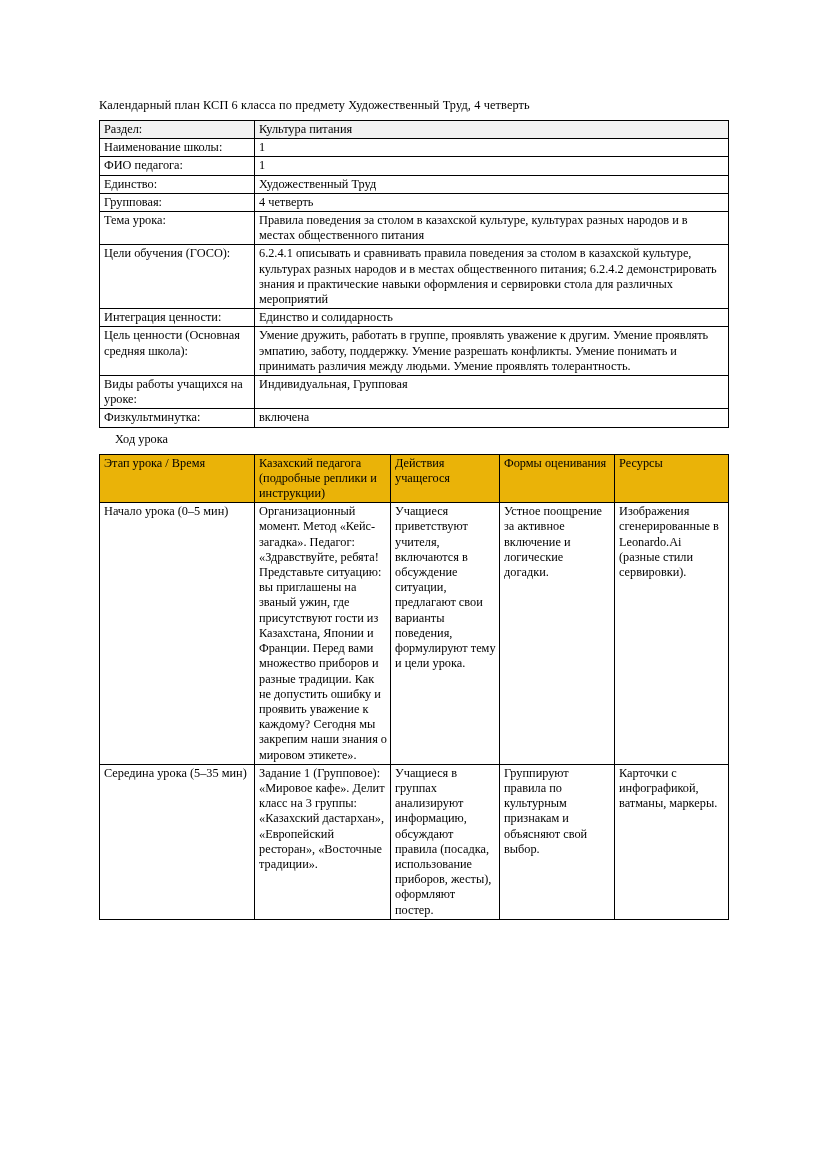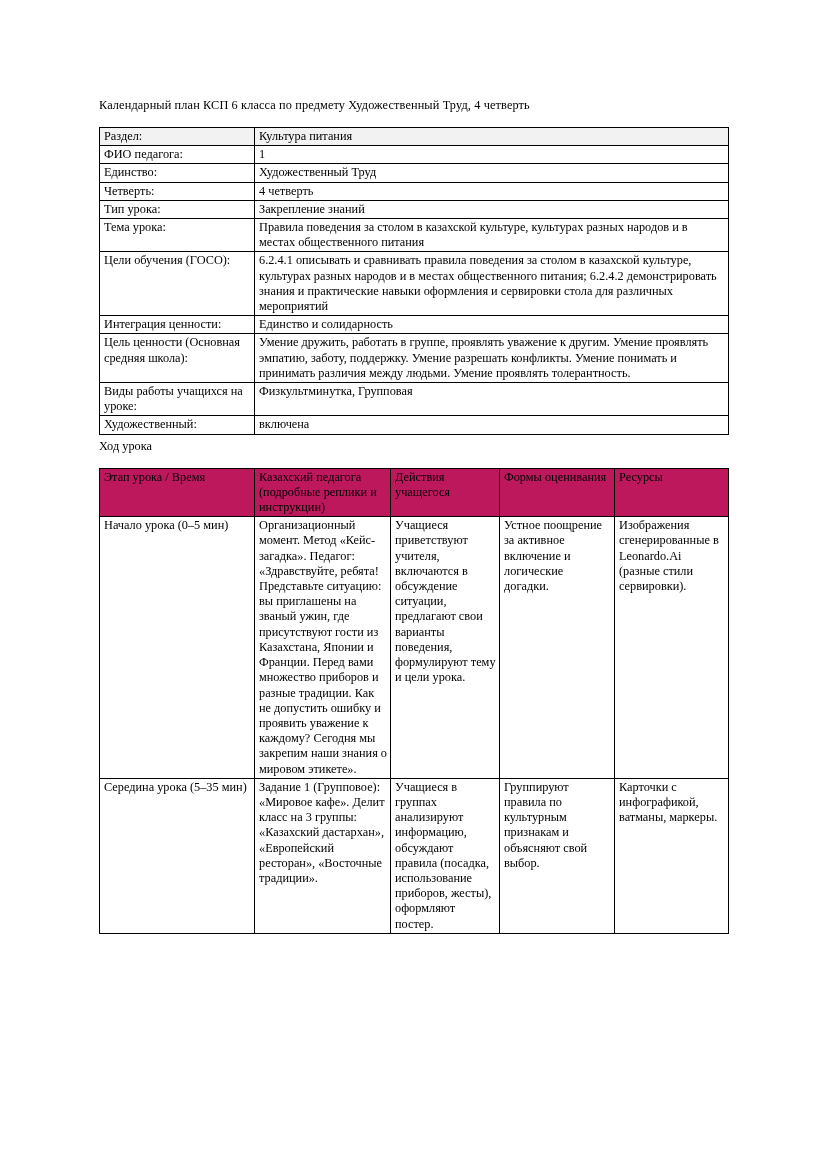--- a/index.html
+++ b/index.html
@@ -35,21 +35,20 @@
     white-space: nowrap;
     letter-spacing: 0.01em;
   }
 
   table.doc-table {
     border-collapse: collapse;
     width: 629px;
     table-layout: fixed;
     font-size: 12.3px;
     line-height: 15.2px;
-    margin-top: 14px;
   }
   table.doc-table td, table.doc-table th {
     border: 1px solid #000000;
     padding: 1px 3px 1px 4px;
     vertical-align: top;
     text-align: left;
     font-weight: normal;
     word-wrap: break-word;
     overflow-wrap: break-word;
     hyphens: none;
@@ -57,31 +56,31 @@
 
   
   .t1 col.c-label { width: 155px; }
   .t1 col.c-value { width: 474px; }
 
   .shaded { background: #f2f2f2; }
 
   .mid-label {
     font-size: 12.3px;
     line-height: 15px;
-    margin: 4px 0 7px 0;
+    margin: 4px 0 7px 16px;
   }
 
   
   .t2 col.c1 { width: 155px; }
   .t2 col.c2 { width: 136px; }
   .t2 col.c3 { width: 109px; }
   .t2 col.c4 { width: 115px; }
   .t2 col.c5 { width: 114px; }
 
-  .t2 thead td { background: #be185d; }
+  .t2 thead td { background: #eab308; }
 
   .cell-pad-bottom { padding-bottom: 3px; }
 </style>
 </head>
 <body>
 
 <div class="page">
   <div class="content">
 
     <p class="doc-title">Календарный план КСП 6 класса по предмету Художественный Труд, 4 четверть</p>
@@ -90,57 +89,57 @@
       <colgroup>
         <col class="c-label">
         <col class="c-value">
       </colgroup>
       <tbody>
           <tr>
             <td class="shaded">Раздел:</td>
             <td class="shaded">Культура питания</td>
           </tr>
           <tr>
+            <td>Наименование школы:</td>
+            <td>1</td>
+          </tr>
+          <tr>
             <td>ФИО педагога:</td>
             <td>1</td>
           </tr>
           <tr>
             <td>Единство:</td>
             <td>Художественный Труд</td>
           </tr>
           <tr>
-            <td>Четверть:</td>
+            <td>Групповая:</td>
             <td>4 четверть</td>
-          </tr>
-          <tr>
-            <td>Тип урока:</td>
-            <td>Закрепление знаний</td>
           </tr>
           <tr>
             <td>Тема урока:</td>
             <td>Правила поведения за столом в казахской культуре, культурах разных народов и в местах общественного питания</td>
           </tr>
           <tr>
             <td>Цели обучения (ГОСО):</td>
             <td>6.2.4.1 описывать и сравнивать правила поведения за столом в казахской культуре, культурах разных народов и в местах общественного питания; 6.2.4.2 демонстрировать знания и практические навыки оформления и сервировки стола для различных мероприятий</td>
           </tr>
           <tr>
             <td>Интеграция ценности:</td>
             <td>Единство и солидарность</td>
           </tr>
           <tr>
             <td>Цель ценности (Основная средняя школа):</td>
             <td>Умение дружить, работать в группе, проявлять уважение к другим. Умение проявлять эмпатию, заботу, поддержку. Умение разрешать конфликты. Умение понимать и принимать различия между людьми. Умение проявлять толерантность.</td>
           </tr>
           <tr>
             <td>Виды работы учащихся на уроке:</td>
-            <td>Физкультминутка, Групповая</td>
+            <td>Индивидуальная, Групповая</td>
           </tr>
           <tr>
-            <td>Художественный:</td>
+            <td>Физкультминутка:</td>
             <td>включена</td>
           </tr>
         </tbody>
     </table>
 
     <p class="mid-label">Ход урока</p>
 
     <table class="doc-table t2">
       <colgroup>
         <col class="c1">

